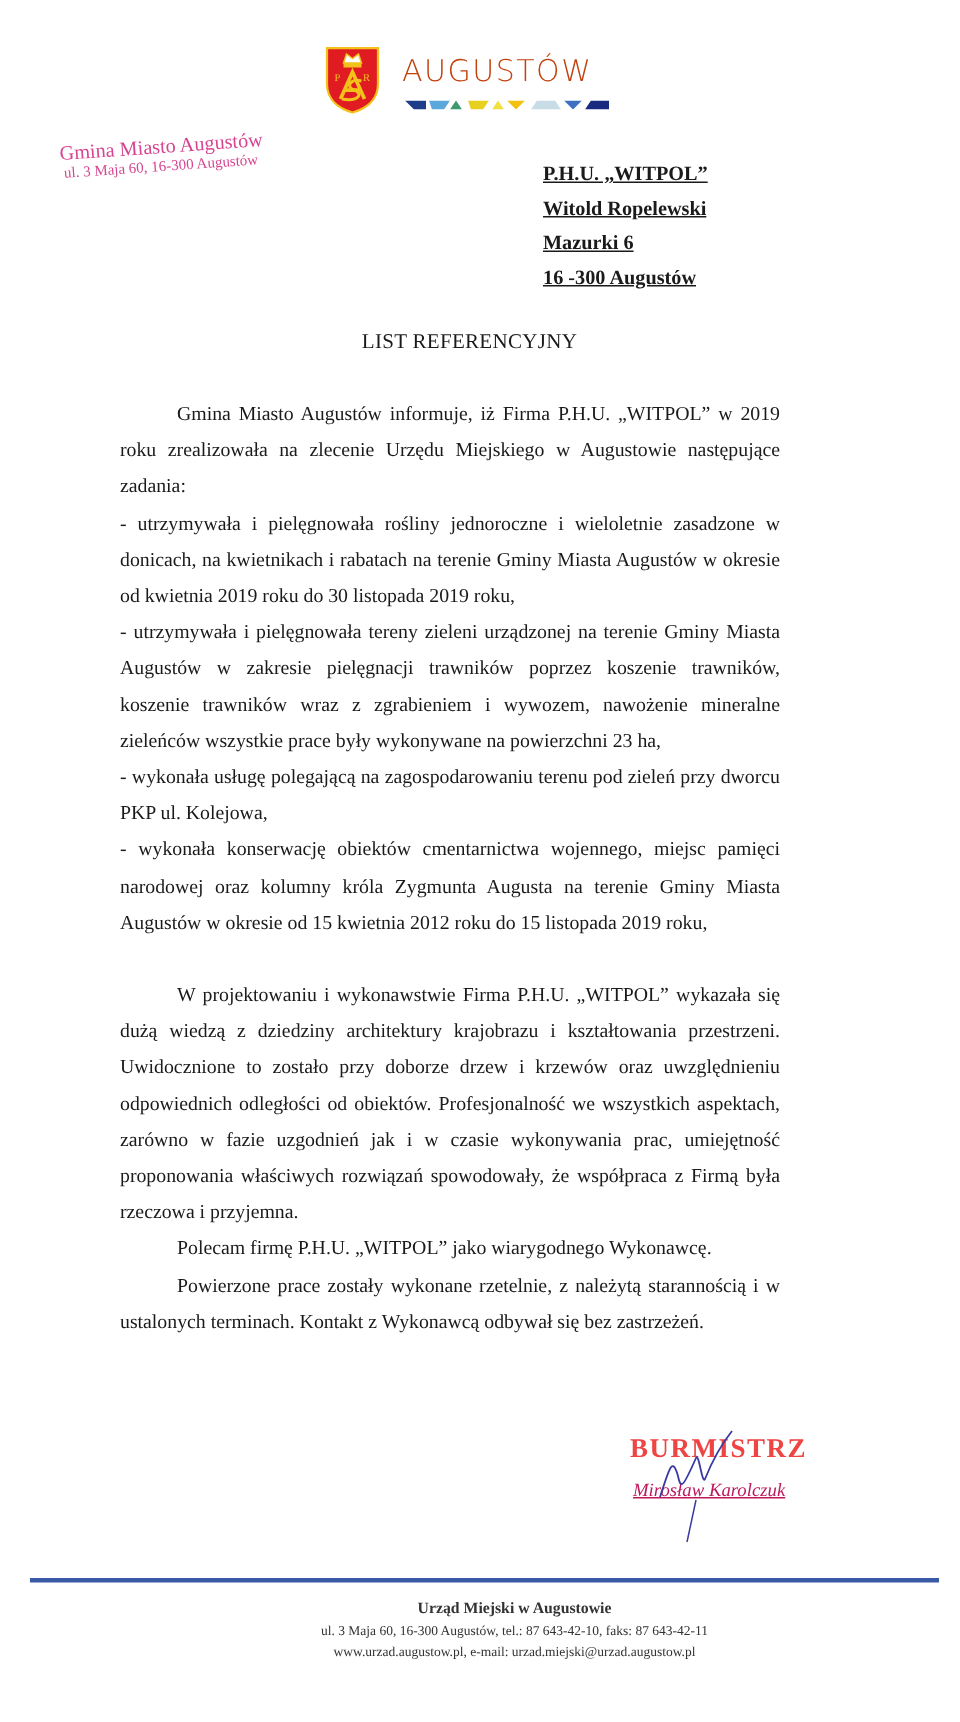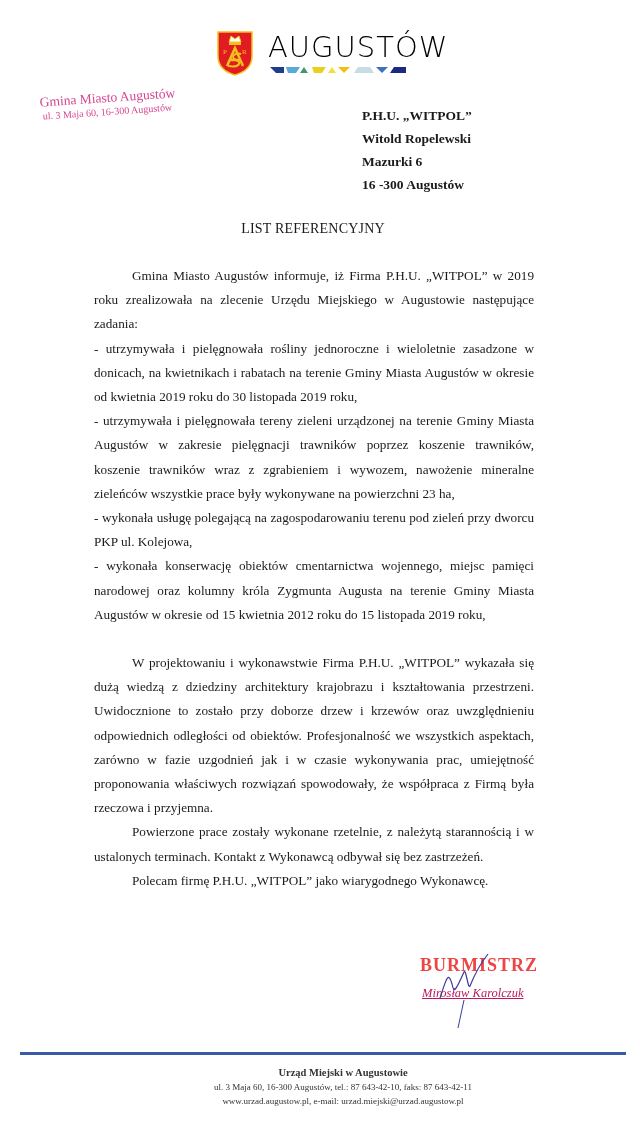--- a/index.html
+++ b/index.html
@@ -1,26 +1,26 @@
 <!DOCTYPE html>
 <html><head>
 <meta charset="utf-8">
 <style>
   html, body { margin: 0; padding: 0; background: #ffffff; }
   body { width: 640px; height: 1148px; position: relative; overflow: hidden; font-family: "Liberation Serif", serif; color: #1a1a1a; }
   .logo { position: absolute; left: 216px; top: 30px; display: flex; align-items: flex-start; }
   .crest { width: 38px; height: 46px; }
-  .logo-text { margin-left: 14px; margin-top: 2px; font-family: "DejaVu Sans", sans-serif; font-size: 29px; font-weight: 300; color: #000000; letter-spacing: 1px; line-height: 30px; }
+  .logo-text { margin-left: 14px; margin-top: 2px; font-family: "DejaVu Sans", sans-serif; font-size: 20px; font-weight: 300; color: #c2410c; letter-spacing: 1px; line-height: 30px; }
   .stripe { position: absolute; left: 270px; top: 67px; width: 136px; height: 6px; }
   .stamp { position: absolute; left: 40px; top: 90px; transform: rotate(-4deg); color: #d64590; }
   .stamp .l1 { font-size: 13.5px; line-height: 16px; }
   .stamp .l2 { font-size: 10px; line-height: 12px; margin-left: 2px; }
-  .recipient { position: absolute; left: 362px; top: 104px; font-weight: bold; font-size: 13.5px; line-height: 23px; }
+  .recipient { position: absolute; left: 362px; top: 104px; font-weight: bold; font-size: 13.5px; line-height: 23px; text-decoration: underline; }
   .title { position: absolute; left: 0; width: 626px; top: 221px; text-align: center; font-size: 14px; letter-spacing: 0.2px; }
-  .body { position: absolute; left: 94px; top: 264px; width: 440px; font-size: 13.2px; line-height: 24.2px; text-align: justify; }
+  .body { position: absolute; left: 80px; top: 264px; width: 440px; font-size: 13.2px; line-height: 24.2px; text-align: justify; }
   .body p { margin: 0; }
   .indent { text-indent: 38px; }
   .gap { height: 24px; }
   .sign { position: absolute; left: 420px; top: 955px; }
   .sign .burm { font-size: 18px; font-weight: bold; color: #ef4444; letter-spacing: 1px; }
   .sign .name { font-style: italic; color: #be185d; font-size: 12.5px; margin-left: 2px; margin-top: 10px; text-decoration: underline; }
   .sig-scribble { position: absolute; left: 436px; top: 950px; width: 60px; height: 80px; }
   .footer-line { position: absolute; left: 20px; width: 606px; top: 1052px; height: 3px; background: #3a5aa8; }
   .footer { position: absolute; left: 0; width: 640px; top: 1066px; text-align: center; font-family: Liberation Serif, serif; color: #333; padding-left: 23px; }
   .footer .org { font-size: 10.5px; font-weight: bold; line-height: 14px; }
@@ -68,22 +68,22 @@
 <div class="title">LIST REFERENCYJNY</div>
 
 <div class="body">
   <p class="indent">Gmina Miasto Augustów informuje, iż Firma P.H.U. „WITPOL” w 2019 roku zrealizowała na zlecenie Urzędu Miejskiego w Augustowie następujące zadania:</p>
   <p>- utrzymywała i pielęgnowała rośliny jednoroczne i wieloletnie zasadzone w donicach, na kwietnikach i rabatach na terenie Gminy Miasta Augustów w okresie od kwietnia 2019 roku do 30 listopada 2019 roku,</p>
   <p>- utrzymywała i pielęgnowała tereny zieleni urządzonej na terenie Gminy Miasta Augustów w zakresie pielęgnacji trawników poprzez koszenie trawników, koszenie trawników wraz z zgrabieniem i wywozem, nawożenie mineralne zieleńców wszystkie prace były wykonywane na powierzchni 23 ha,</p>
   <p>- wykonała usługę polegającą na zagospodarowaniu terenu pod zieleń przy dworcu PKP ul. Kolejowa,</p>
   <p>- wykonała konserwację obiektów cmentarnictwa wojennego, miejsc pamięci narodowej oraz kolumny króla Zygmunta Augusta na terenie Gminy Miasta Augustów w okresie od 15 kwietnia 2012 roku do 15 listopada 2019 roku,</p>
   <div class="gap"></div>
   <p class="indent">W projektowaniu i wykonawstwie Firma P.H.U. „WITPOL” wykazała się dużą wiedzą z dziedziny architektury krajobrazu i kształtowania przestrzeni. Uwidocznione to zostało przy doborze drzew i krzewów oraz uwzględnieniu odpowiednich odległości od obiektów. Profesjonalność we wszystkich aspektach, zarówno w fazie uzgodnień jak i w czasie wykonywania prac, umiejętność proponowania właściwych rozwiązań spowodowały, że współpraca z Firmą była rzeczowa i przyjemna.</p>
+  <p class="indent">Polecam firmę P.H.U. „WITPOL” jako wiarygodnego Wykonawcę.</p>
   <p class="indent">Powierzone prace zostały wykonane rzetelnie, z należytą starannością i w ustalonych terminach. Kontakt z Wykonawcą odbywał się bez zastrzeżeń.</p>
-  <p class="indent">Polecam firmę P.H.U. „WITPOL” jako wiarygodnego Wykonawcę.</p>
 </div>
 
 <div class="sign">
   <div class="burm">BURMISTRZ</div>
   <div class="name">Mirosław Karolczuk</div>
 </div>
 <svg class="sig-scribble" viewBox="0 0 60 80">
   <path d="M4 48 C10 30 12 20 16 34 C18 44 20 40 28 22 C30 18 32 40 34 36 C38 26 44 14 52 4" stroke="#3a3aa0" stroke-width="1.2" fill="none"></path>
   <path d="M28 50 L22 78" stroke="#3a3aa0" stroke-width="1" fill="none"></path>
 </svg>

